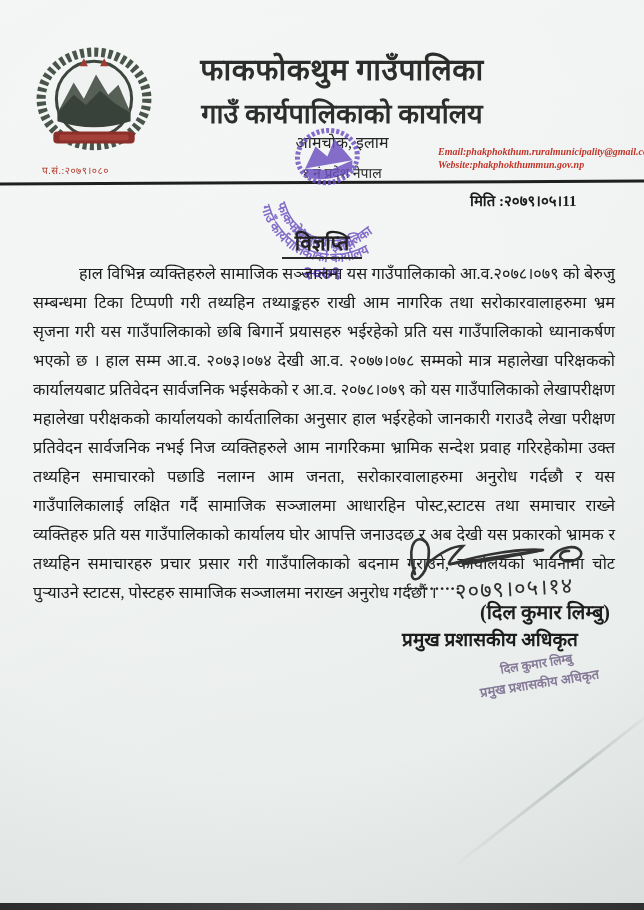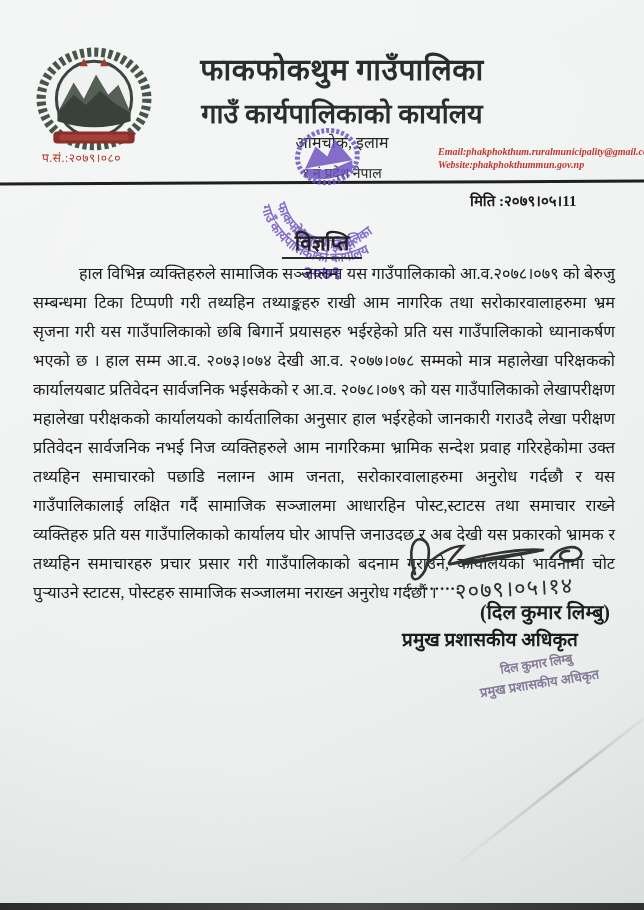--- a/index.html
+++ b/index.html
@@ -17,21 +17,21 @@
   .bottom-band{position:absolute;left:0;right:0;bottom:0;height:7px;
     background:linear-gradient(90deg,#2c2c2c 0%,#474747 55%,#303030 100%);}
 
   
   .logo{position:absolute;left:33px;top:46px;width:122px;height:122px;}
   .title-block{position:absolute;left:60px;right:20px;top:48px;text-align:center;color:#2c2e2c;}
   .t1{font-size:30px;font-weight:bold;letter-spacing:.5px;}
   .t2{font-size:27px;font-weight:bold;margin-top:5px;}
   .addr1{font-size:16px;color:#242624;}
   .addr2{font-size:14px;margin-top:10px;color:#242624;}
-  .refno{position:absolute;left:42px;top:149px;font-size:12px;color:#b23a2d;letter-spacing:.5px;}
+  .refno{position:absolute;left:42px;top:163px;font-size:10px;color:#b23a2d;letter-spacing:.5px;}
   .contact{position:absolute;left:438px;top:146px;color:#c1352a;font-size:10px;font-weight:bold;
     font-style:italic;line-height:12.5px;white-space:nowrap;}
   .rule{position:absolute;left:0;width:646px;top:181px;height:3px;background:#1f1f1f;transform:rotate(-.25deg);}
   .miti{position:absolute;left:470px;top:190px;font-size:15px;font-weight:bold;color:#1c1c1c;}
 
   
   .round-stamp{position:absolute;left:236px;top:118px;width:196px;height:152px;opacity:.82;
     transform:rotate(-10deg);pointer-events:none;}
   .round-stamp text{fill:#6b50bf;font-family:"Liberation Serif",serif;font-weight:bold;}
 

